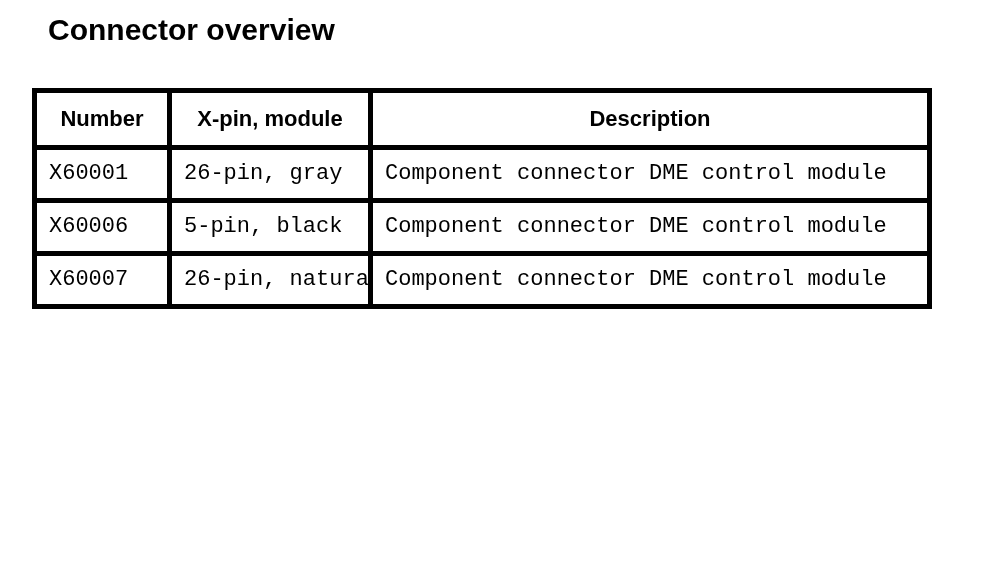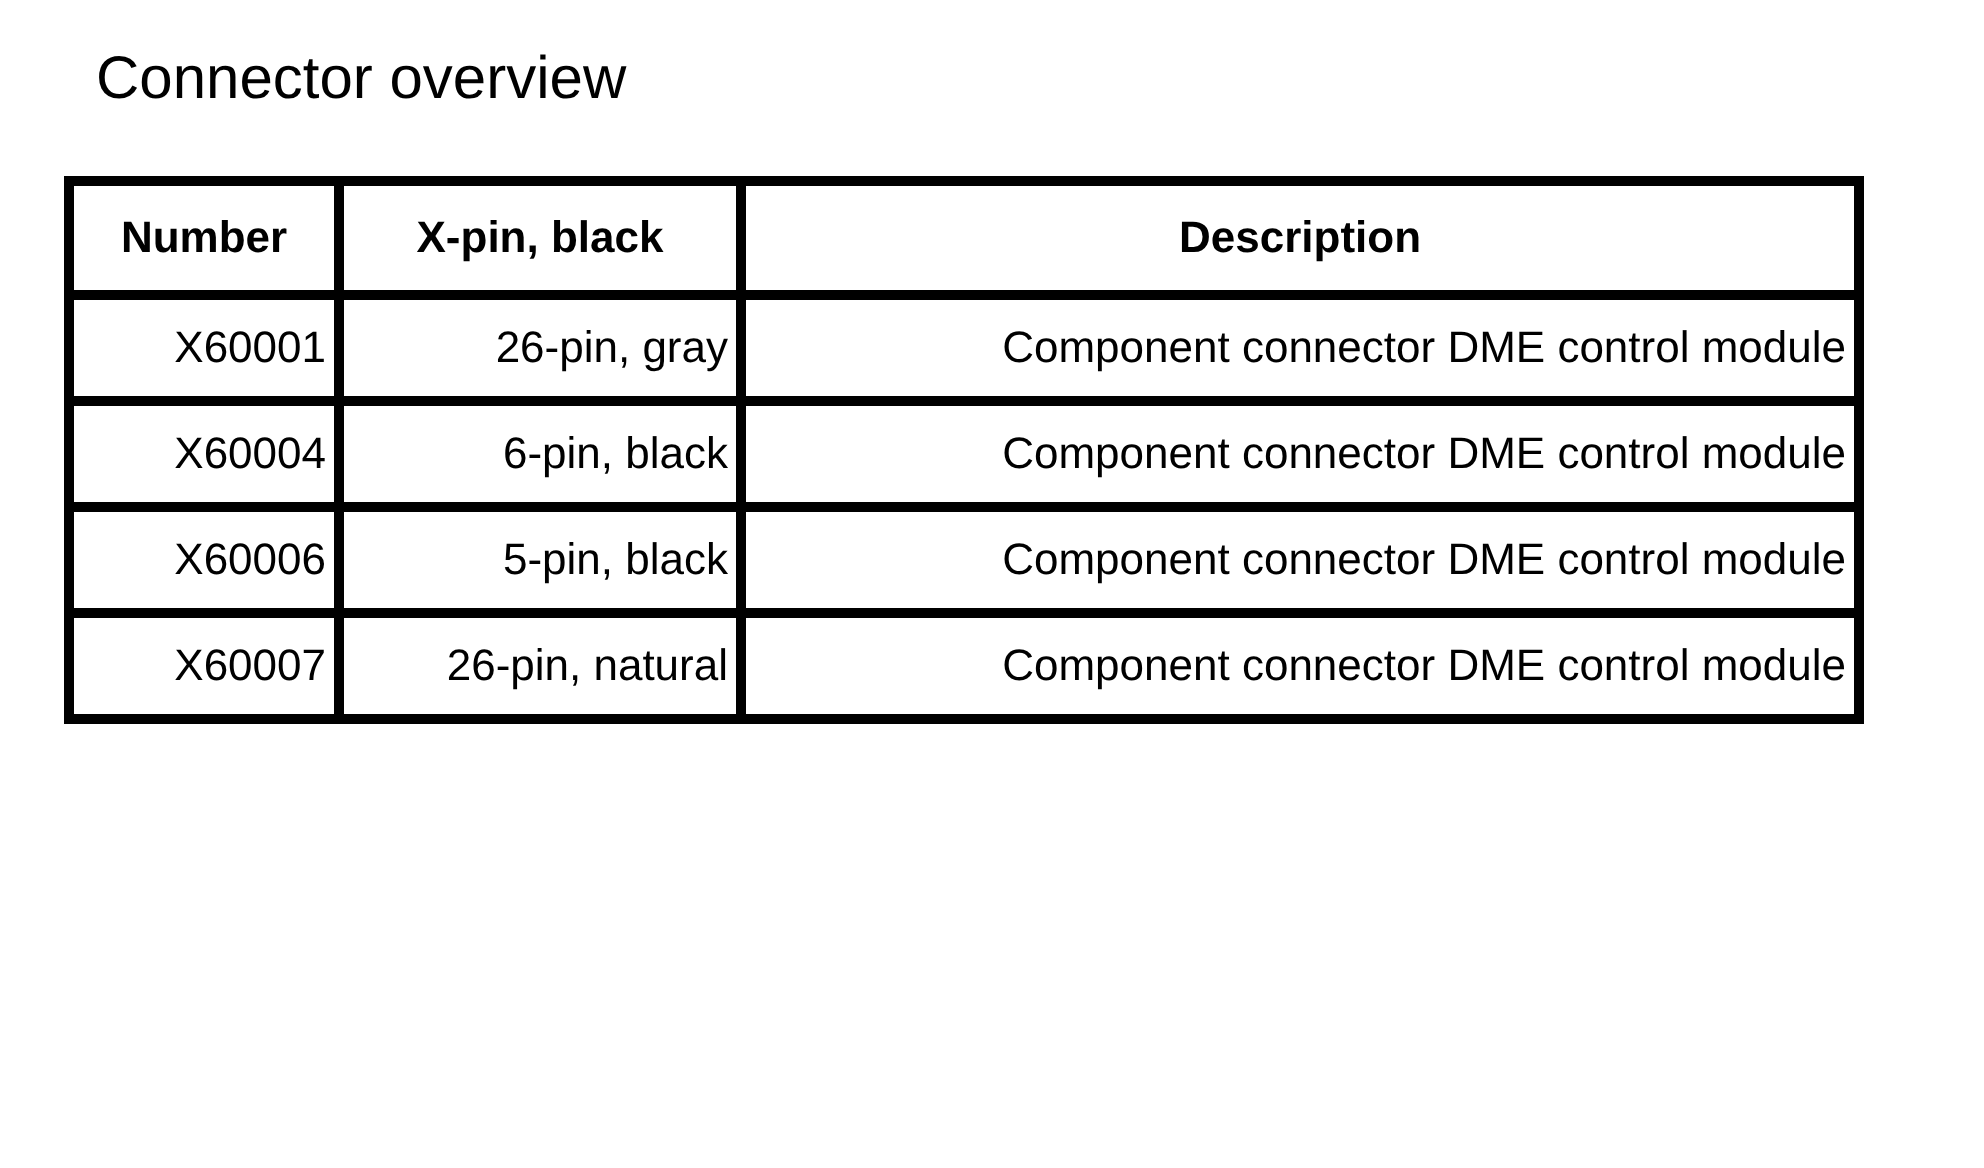--- a/index.html
+++ b/index.html
@@ -11,24 +11,24 @@
     width: 992px;
     height: 584px;
     position: relative;
     font-family: "Liberation Sans", sans-serif;
     color: #000000;
     overflow: hidden;
   }
   .page-title {
     position: absolute;
     left: 48px;
-    top: 23px;
+    top: 13px;
     margin: 0;
     font-size: 30px;
-    font-weight: normal;
+    font-weight: bold;
     line-height: 34px;
     white-space: nowrap;
   }
   table.connector-table {
     position: absolute;
     left: 32px;
     top: 88px;
     width: 895px;
     border-collapse: collapse;
     table-layout: fixed;
@@ -45,53 +45,49 @@
     background: #ffffff;
   }
   .connector-table th {
     font-weight: bold;
     text-align: center;
     height: 52px;
     padding: 0;
   }
   .connector-table td {
     font-weight: normal;
-    text-align: right;
+    text-align: left;
     height: 48px;
     padding: 0 4px 0 12px;
+    font-family: Liberation Mono, monospace;
   }
 </style>
 </head>
 <body>
 
 <div>
   <h1 class="page-title">Connector overview</h1>
 
   <table class="connector-table">
     <colgroup>
       <col style="width:135px">
       <col style="width:201px">
       <col style="width:559px">
     </colgroup>
     <thead>
       <tr>
         <th>Number</th>
-        <th>X-pin, black</th>
+        <th>X-pin, module</th>
         <th>Description</th>
       </tr>
     </thead>
     <tbody>
       <tr>
         <td>X60001</td>
         <td>26-pin, gray</td>
-        <td>Component connector DME control module</td>
-      </tr>
-      <tr>
-        <td>X60004</td>
-        <td>6-pin, black</td>
         <td>Component connector DME control module</td>
       </tr>
       <tr>
         <td>X60006</td>
         <td>5-pin, black</td>
         <td>Component connector DME control module</td>
       </tr>
       <tr>
         <td>X60007</td>
         <td>26-pin, natural</td>

